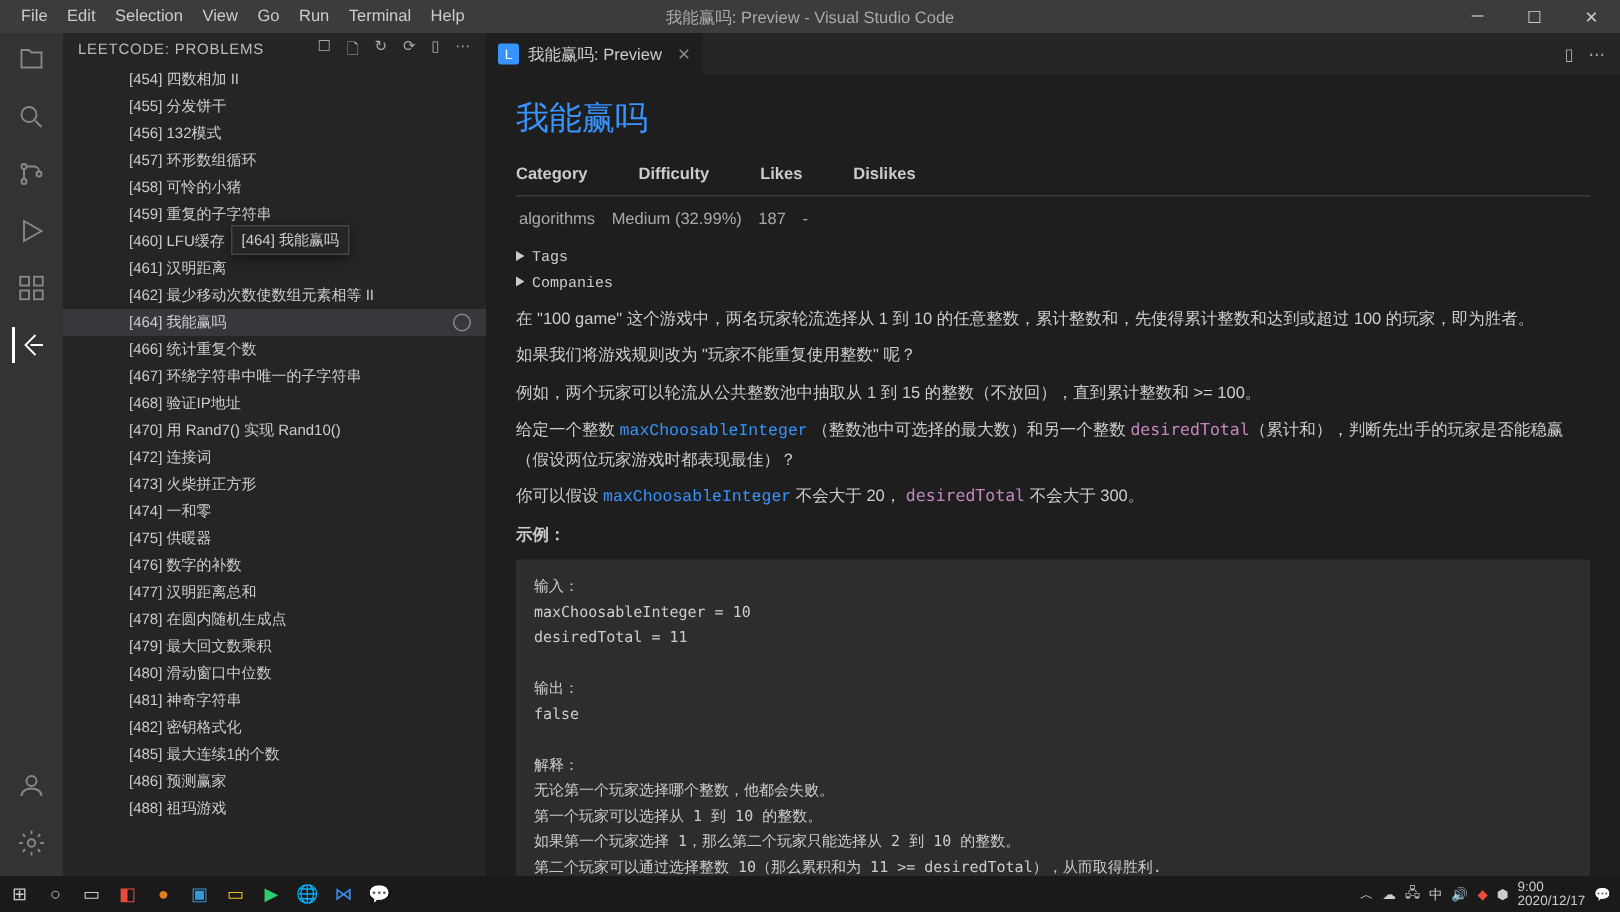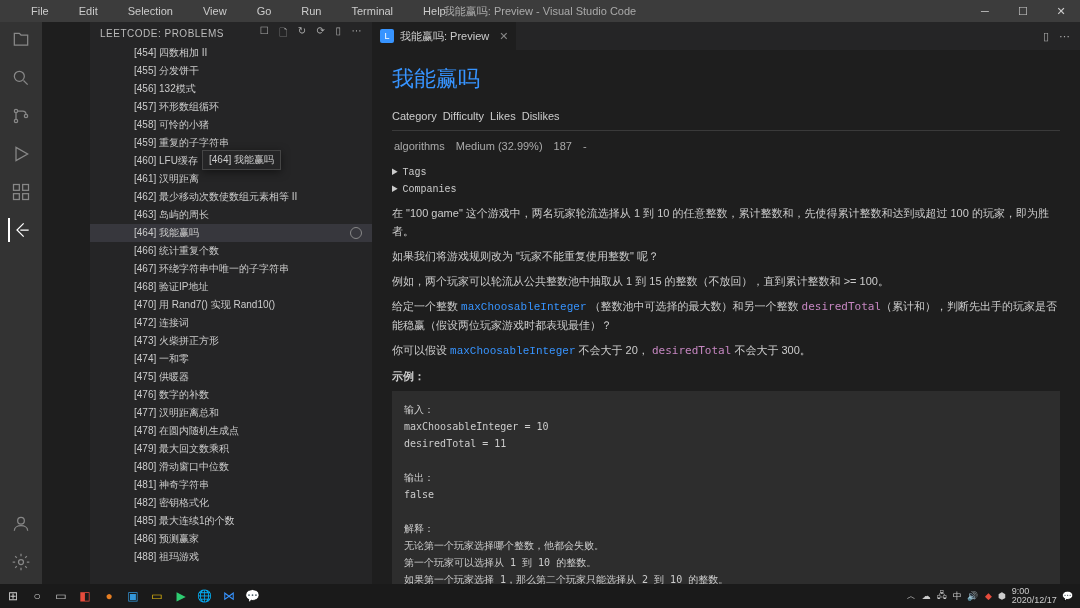--- a/index.html
+++ b/index.html
@@ -1,46 +1,46 @@
 <!DOCTYPE html>
 <html><head>
 <meta charset="utf-8">
 <style>
 * { margin:0; padding:0; box-sizing:border-box; }
 body { font-family:"Segoe UI",Arial,sans-serif; font-size:11px; color:#ccc; background:#1e1e1e; height:608px; width:1080px; overflow:hidden; }
 .titlebar { height:22px; background:#3c3c3c; display:flex; align-items:center; position:relative; }
-.titlebar .menus { display:flex; gap:18px; padding-left:8px;margin-left:17px; }
+.titlebar .menus { display:flex; gap:1px; padding-left:8px; }
 .titlebar .menus span { padding:2px 6px; color:#ccc; cursor:default; }
 .titlebar .title { position:absolute; left:50%; transform:translateX(-50%); color:#aaa; }
 .titlebar .ctrls { position:absolute; right:0; display:flex; }
 .titlebar .ctrls span { width:38px; height:22px; display:flex; align-items:center; justify-content:center; color:#ccc; }
 .main { display:flex; height:562px; }
 .activitybar { width:42px; background:#333; display:flex; flex-direction:column; align-items:center; padding-top:6px; gap:14px; position:relative; }
 .activitybar .ic { width:24px; height:24px; display:flex; align-items:center; justify-content:center; color:#888; }
 .activitybar .ic.active { border-left:2px solid #fff; color:#fff; margin-left:-2px; padding-left:2px; }
 .activitybar .bottom { position:absolute; bottom:10px; display:flex; flex-direction:column; gap:14px; align-items:center; }
-.sidebar { width:282px; background:#252526; display:flex; flex-direction:column; overflow:hidden; position:relative;margin-left:48px; }
+.sidebar { width:282px; background:#252526; display:flex; flex-direction:column; overflow:hidden; position:relative; }
 .sidebar .hdr { height:22px; display:flex; align-items:center; justify-content:space-between; padding:0 10px; color:#bbb; font-size:10px; letter-spacing:0.5px; }
 .sidebar .hdr .acts { display:flex; gap:10px; color:#aaa; }
 .sidebar .list { flex:1; overflow-y:auto; font-size:10px; }
 .sidebar .list::-webkit-scrollbar { width:10px; }
 .sidebar .list::-webkit-scrollbar-thumb { background:#4a4a4a; }
 .sidebar .row { height:18px; display:flex; align-items:center; padding-left:44px; color:#ccc; white-space:nowrap; position:relative; }
 .sidebar .row.sel { background:#37373d; }
 .sidebar .row.sel::after { content:""; position:absolute; right:10px; width:10px; height:10px; border-radius:50%; border:1px solid #888; }
 .tooltip { position:absolute; background:#252526; border:1px solid #454545; padding:2px 6px; font-size:10px; color:#ccc; z-index:5; box-shadow:0 2px 8px rgba(0,0,0,0.5); }
 .editor { flex:1; background:#1e1e1e; display:flex; flex-direction:column; overflow:hidden; }
 .tabs { height:28px; background:#252526; display:flex; align-items:center; }
 .tab { height:28px; background:#1e1e1e; display:flex; align-items:center; padding:0 8px; gap:6px; border-right:1px solid #252526; }
 .tab .ic { width:14px; height:14px; background:#3794ff; border-radius:2px; display:flex; align-items:center; justify-content:center; color:#fff; font-size:9px; }
 .tab .cl { color:#888; margin-left:4px; }
 .tabs .ra { margin-left:auto; display:flex; gap:10px; padding-right:10px; color:#aaa; }
 .content { flex:1; padding:10px 20px; overflow-y:auto; color:#ccc; font-size:11px; line-height:1.7; }
 .content h1 { color:#3794ff; font-size:22px; font-weight:400; margin-bottom:10px; }
-.meta-tabs { display:flex; gap:6px; border-bottom:1px solid #3a3a3a; margin-bottom:6px; }
+.meta-tabs { display:flex; gap:34px; border-bottom:1px solid #3a3a3a; margin-bottom:6px;font-weight:bold; }
 .meta-tabs span { padding-bottom:4px; color:#ccc; }
 .meta-row { display:flex; gap:11px; color:#aaa; margin-bottom:8px; }
 .meta-row span:first-child { margin-left:2px; }
 details summary { color:#ccc; cursor:default; font-size:10px;font-family:Liberation Mono, monospace; }
 .body-text { margin:6px 0; font-size:11px; color:#ccc; }
 .code1 { color:#3794ff; font-family:Liberation Mono, monospace;margin-top:44px; }
 .code2 { color:#c586c0; font-family:Consolas,monospace; }
 .example { background:#2d2d2d; padding:10px 12px; margin-top:6px; font-family:Consolas,monospace; font-size:10px; line-height:1.7; color:#ccc; white-space:pre-wrap; }
 .statusbar { height:22px; background:#007acc; display:flex; align-items:center; padding:0 8px; color:#fff; font-size:10px; gap:12px; position:relative; }
 .statusbar .btn { margin-left:auto; background:#1e6db5; padding:2px 8px; border-radius:2px; }
@@ -142,21 +142,20 @@
     <div class="list" id="plist">
         <div class="row">[454] 四数相加 II</div>
         <div class="row">[455] 分发饼干</div>
         <div class="row">[456] 132模式</div>
         <div class="row">[457] 环形数组循环</div>
         <div class="row">[458] 可怜的小猪</div>
         <div class="row">[459] 重复的子字符串</div>
         <div class="row">[460] LFU缓存</div>
         <div class="row">[461] 汉明距离</div>
         <div class="row">[462] 最少移动次数使数组元素相等 II</div>
-        <div class="row">[463] 岛屿的周长</div>
         <div class="row sel">[464] 我能赢吗</div>
         <div class="row">[466] 统计重复个数</div>
         <div class="row">[467] 环绕字符串中唯一的子字符串</div>
         <div class="row">[468] 验证IP地址</div>
         <div class="row">[470] 用 Rand7() 实现 Rand10()</div>
         <div class="row">[472] 连接词</div>
         <div class="row">[473] 火柴拼正方形</div>
         <div class="row">[474] 一和零</div>
         <div class="row">[475] 供暖器</div>
         <div class="row">[476] 数字的补数</div>

